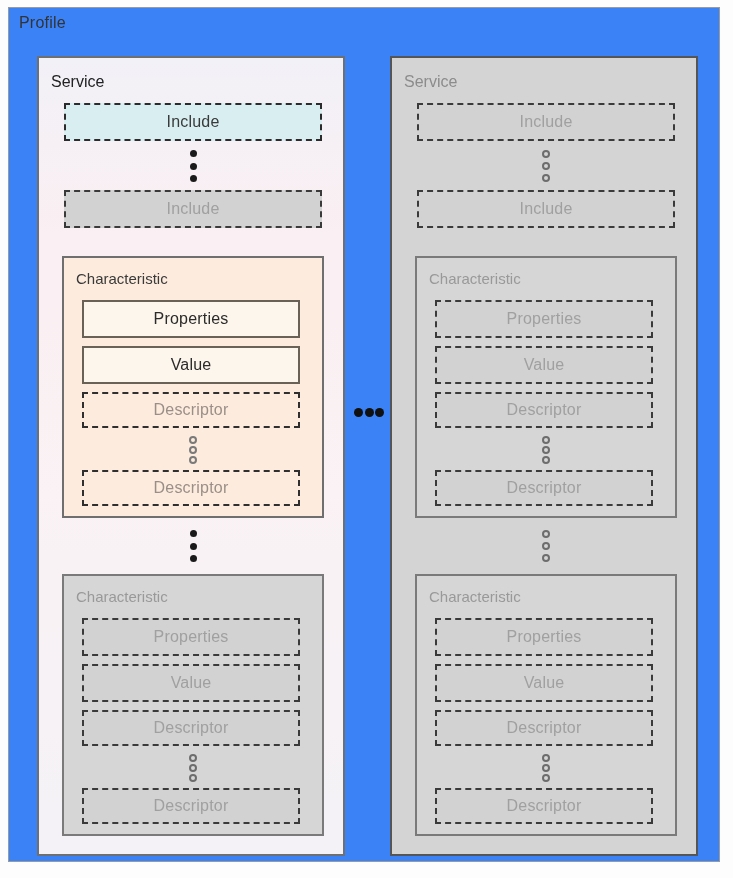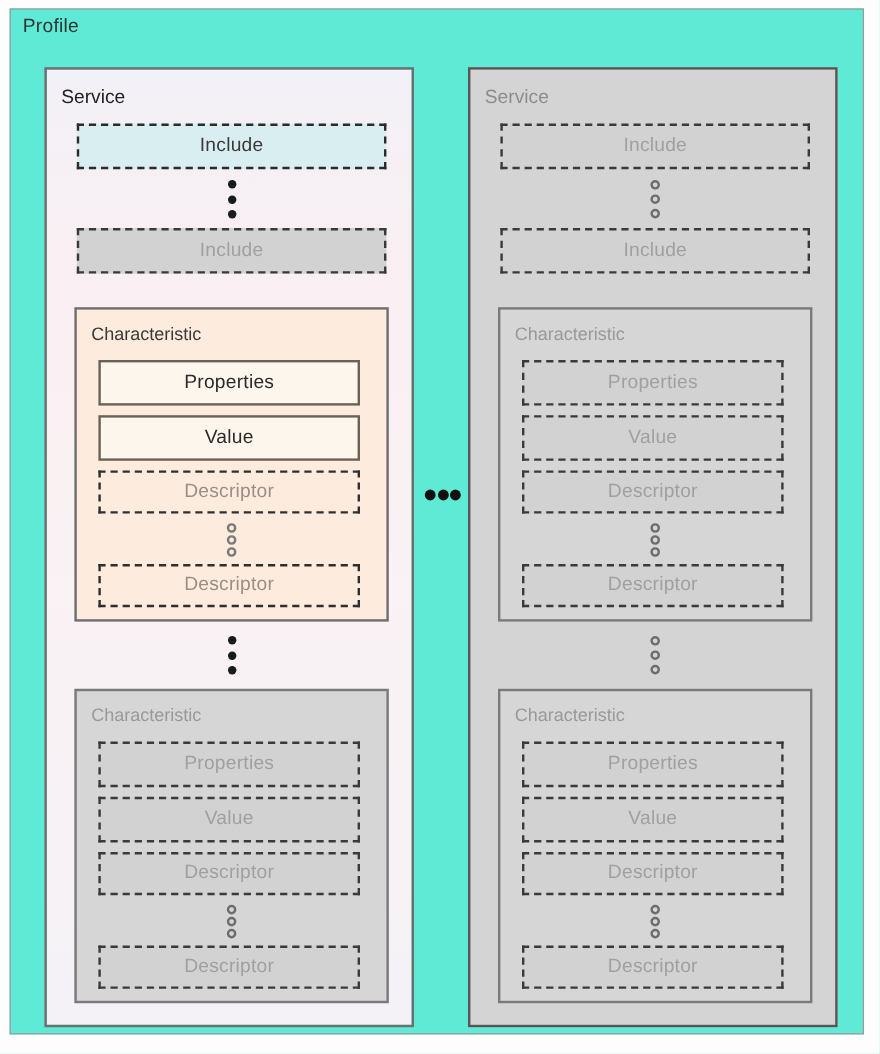--- a/index.html
+++ b/index.html
@@ -14,21 +14,21 @@
     width:733px;height:878px;
     background:#fdfdfe;
     box-sizing:border-box;
   }
 
   
   .profile{
     position:absolute;
     left:8px;top:7px;
     width:712px;height:855px;
-    background:#5eead4;
+    background:#3b82f6;
     border:1px solid #9a9a9a;
     box-sizing:border-box;
   }
   .profile-title{
     position:absolute;
     left:10px;top:6px;
     font-size:16px;
     color:#333333;
     letter-spacing:.2px;
   }

